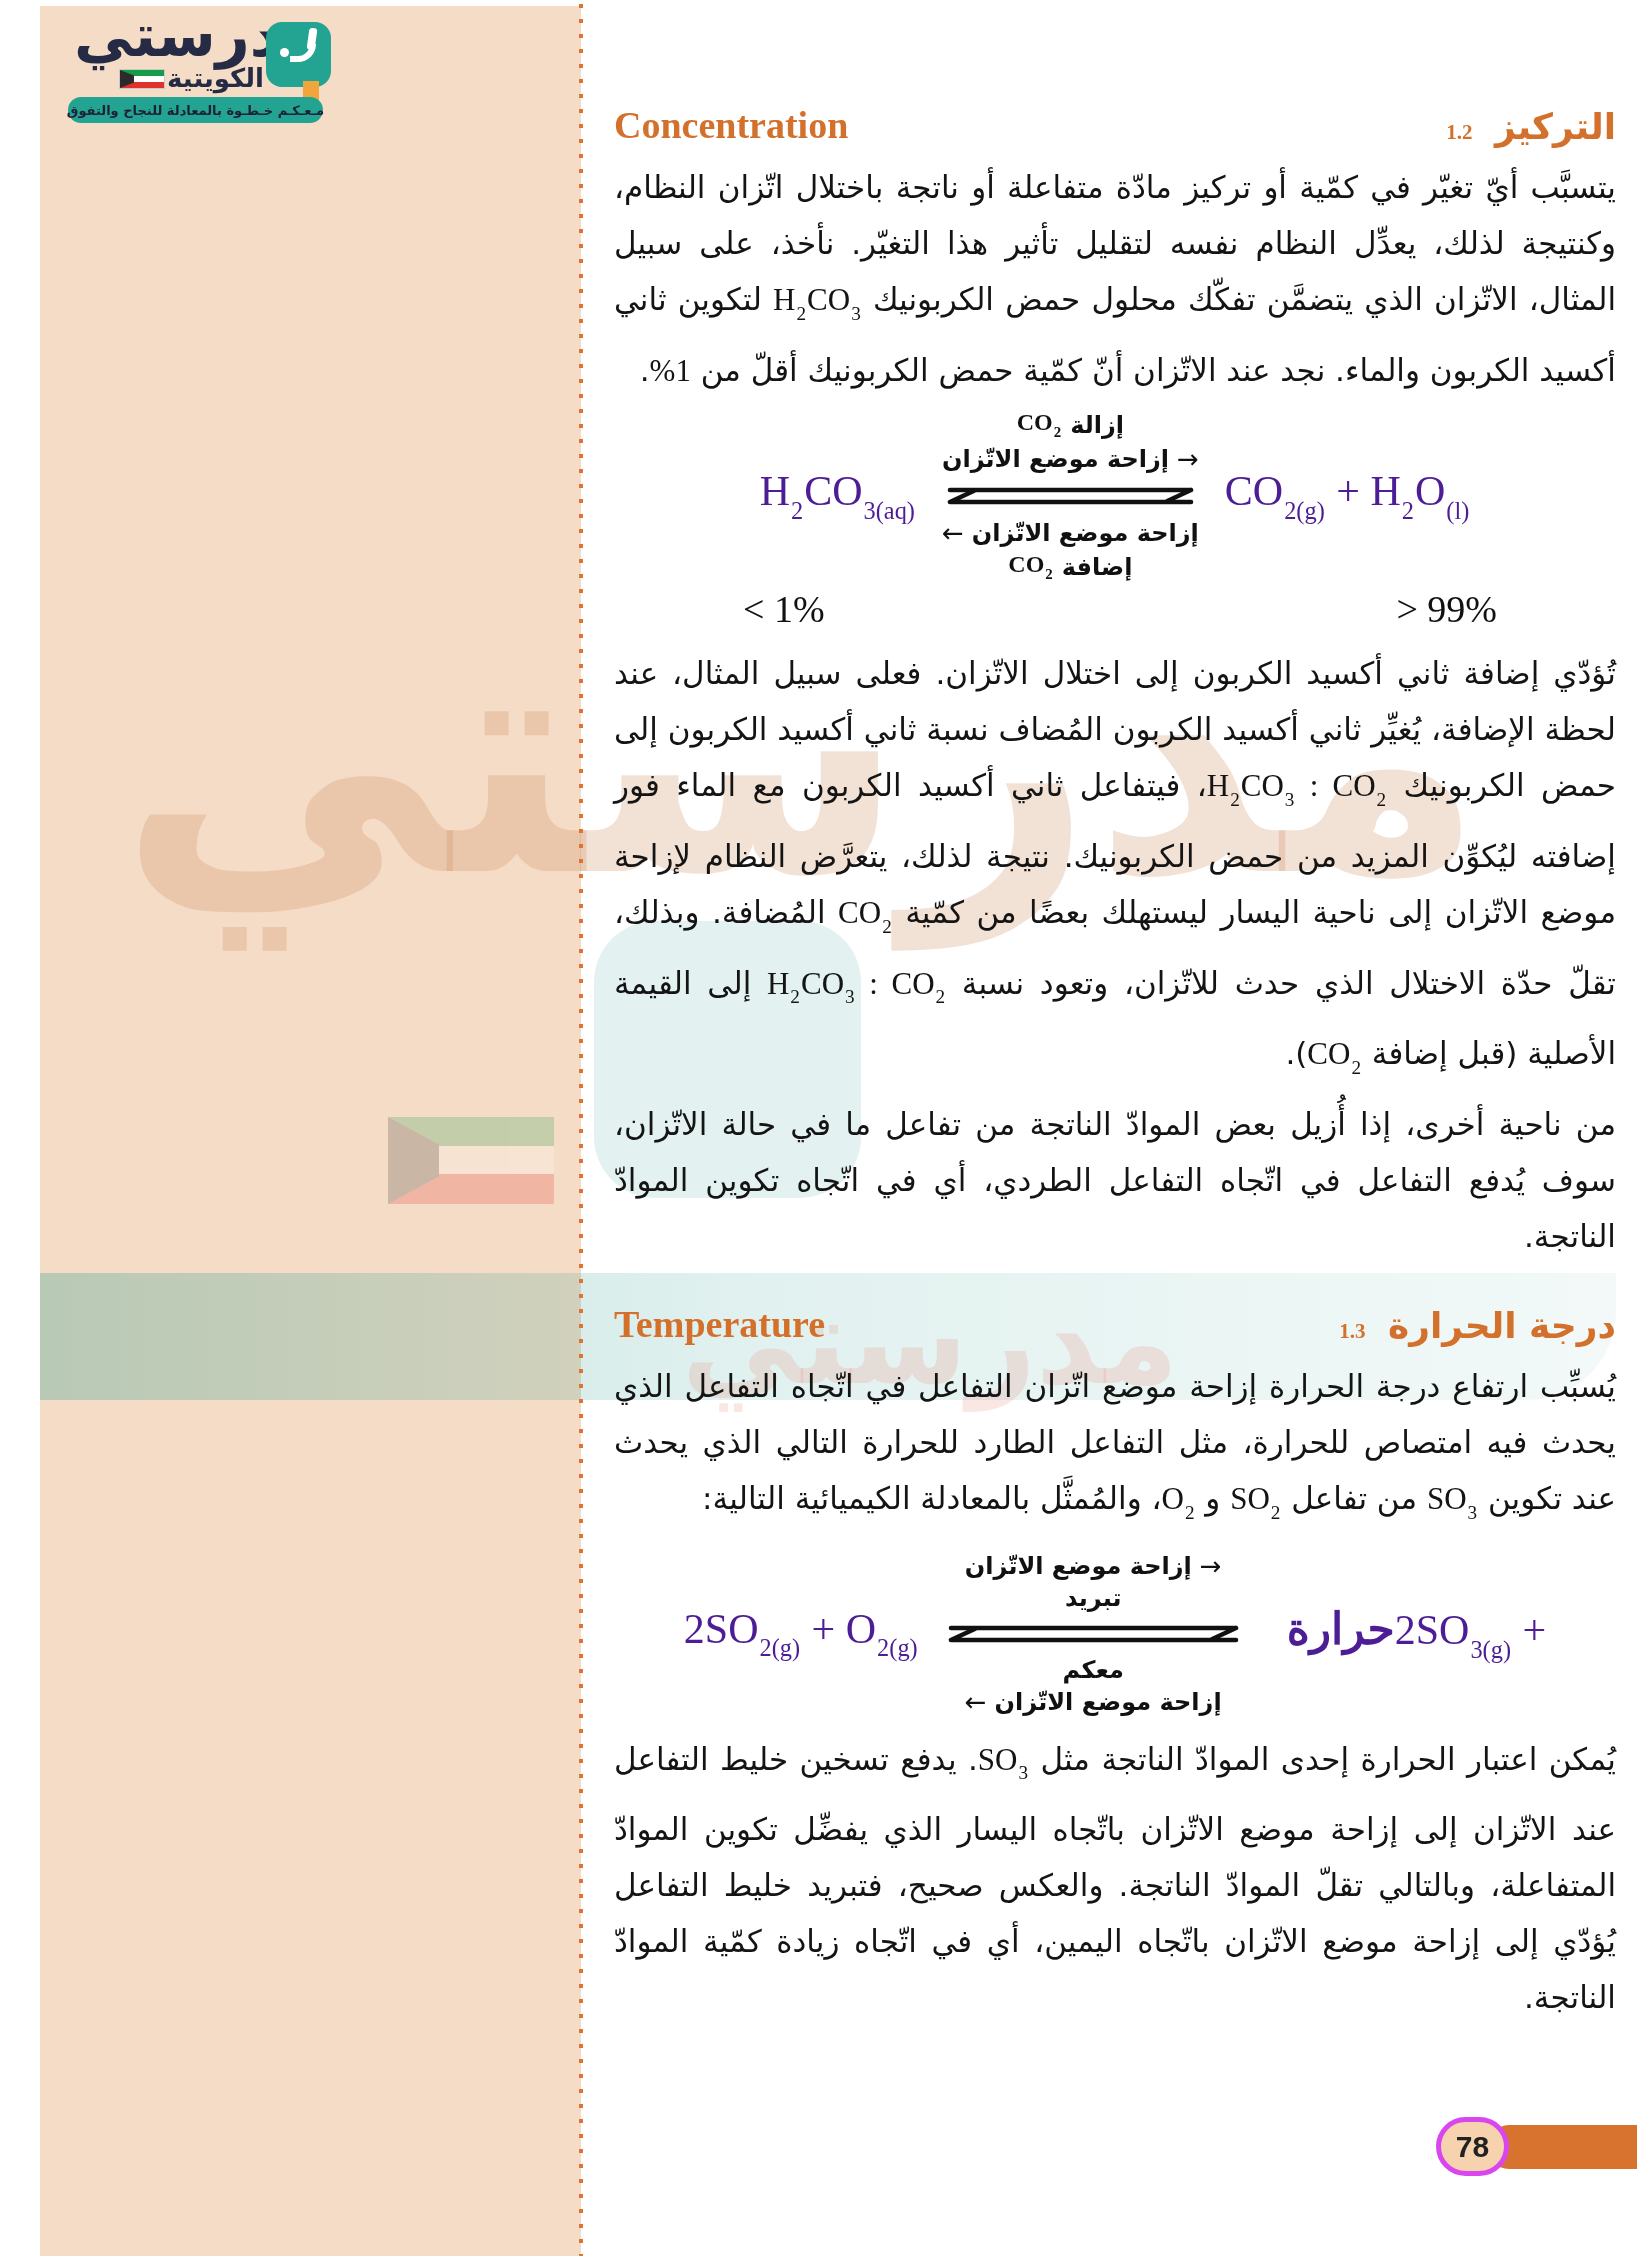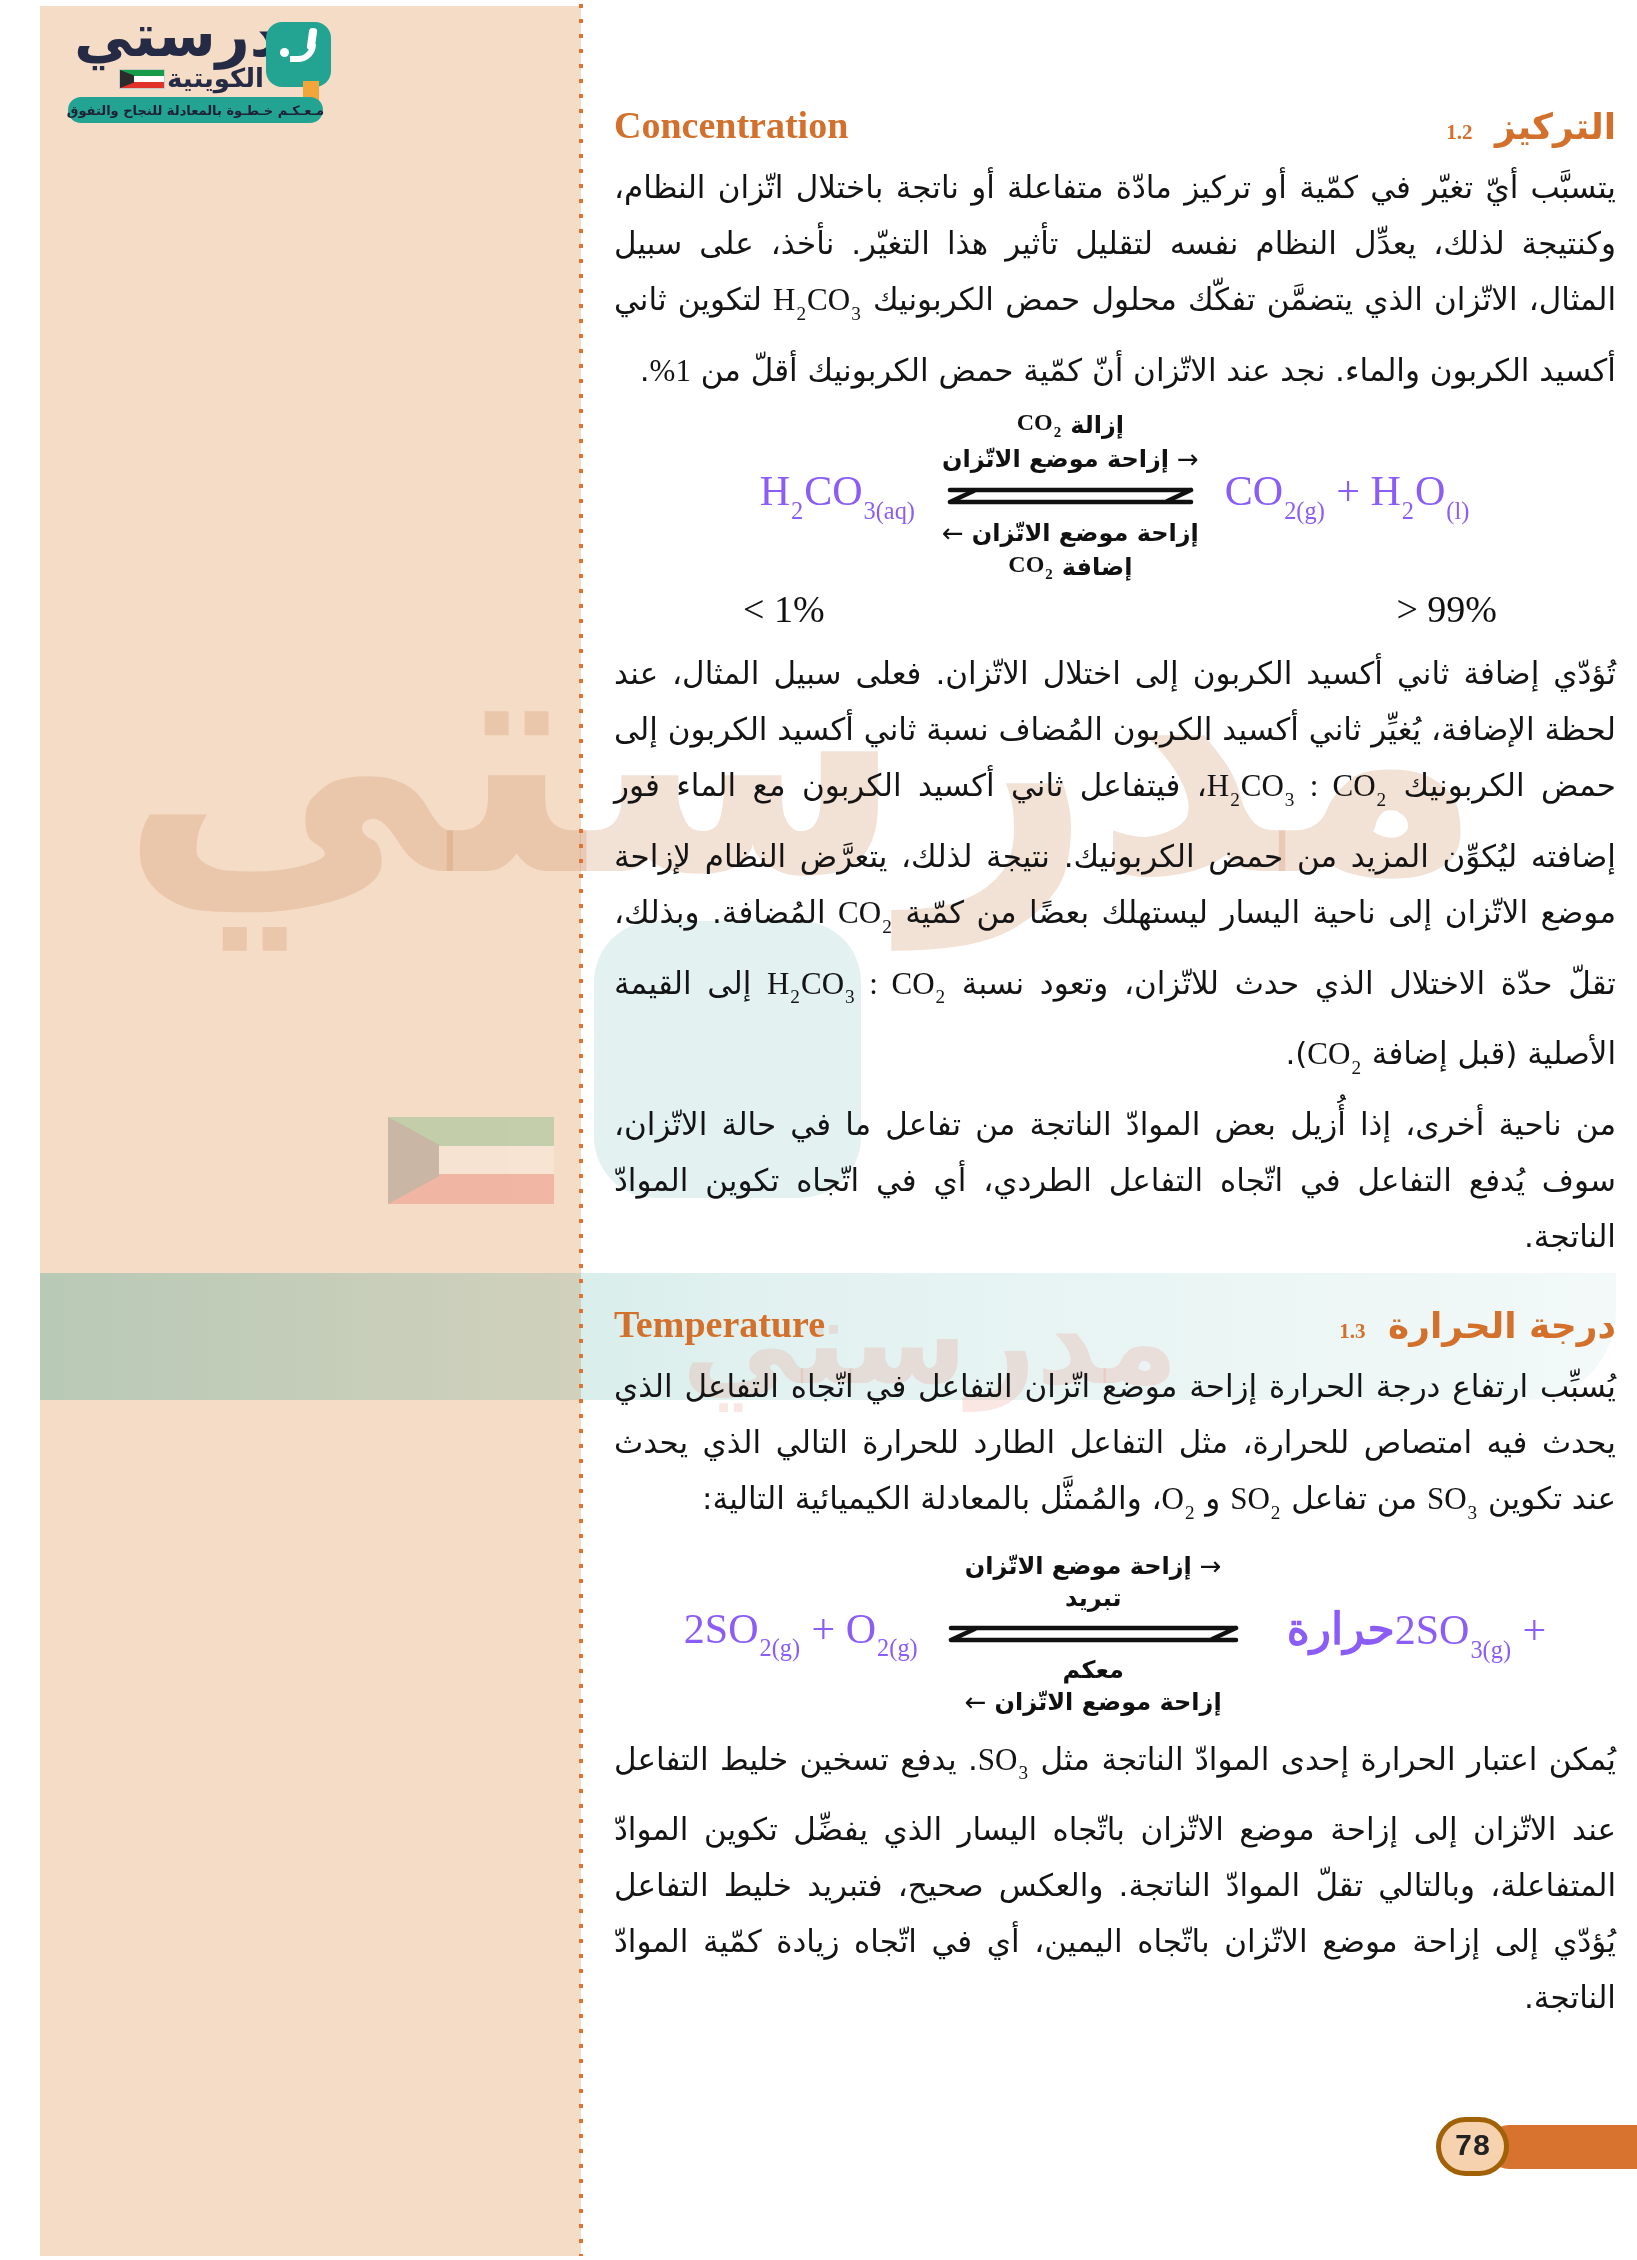--- a/index.html
+++ b/index.html
@@ -65,36 +65,36 @@
   .h-en { font-family:"Liberation Serif", serif; font-size:38px; color:#d3702c; font-weight:600; }
   .h-ar { font-size:36px; font-weight:800; color:#d3702c; direction:rtl; }
   .h-num { font-family:"Liberation Serif", serif; font-size:21px; font-weight:700; color:#d3702c;
     direction:ltr; unicode-bidi:embed; margin-right:10px; }
   .para { font-size:31px; line-height:56px; text-align:justify; }
   .chem { font-family:"Liberation Serif", serif; direction:ltr; unicode-bidi:embed; white-space:nowrap; }
   .chem sub { font-size:62%; vertical-align:-0.5em; margin:0 1px; }
   
   .eq { direction:ltr; margin:10px 0 14px 0; }
   .eq-main { display:flex; align-items:center; justify-content:center; gap:26px; direction:ltr; }
-  .eq-formula { font-family:"Liberation Serif", serif; font-size:42px; color:#8b5cf6; white-space:nowrap;text-align:right; }
+  .eq-formula { font-family:"Liberation Serif", serif; font-size:42px; color:#4c1d95; white-space:nowrap;text-align:right; }
   .eq-formula sub { font-size:58%; vertical-align:-0.55em; margin:0 1px; }
   .eq-mid { display:flex; flex-direction:column; align-items:center; gap:3px; }
   .eq-lbl { font-size:24px; font-weight:700; color:#111; display:flex; align-items:center; gap:8px; }
   .eq-lbl .arr { font-size:26px; font-weight:400; }
   .eq-arrows { display:block; margin:2px 0; }
   .eq-under { display:flex; justify-content:space-between; direction:ltr;
     padding:4px 119px 0 129px; font-family:"Liberation Serif", serif; font-size:38px; color:#111; }
   .eq-heat { font-size:44px; font-weight:700; margin-left:19px; }
   
   .footer-bar { position:absolute; left:1487px; right:0; top:2125px; height:44px;
     background:#d8732f; border-radius:22px 0 0 22px; }
   .page-badge { position:absolute; left:1436px; top:2117px; width:73px; height:59px;
-    background:#f7d2ae; border:5px solid #a16207; border-radius:30px;
+    background:#f7d2ae; border:5px solid #d946ef; border-radius:30px;
     display:flex; align-items:center; justify-content:center;
-    font-family:Liberation Mono, monospace; font-size:30px; font-weight:700; color:#222; }
+    font-family:Liberation Sans, sans-serif; font-size:30px; font-weight:700; color:#222; }
 </style>
 </head>
 <body>
 
 <div id="page">
 
   <div class="peach-strip"></div>
 
   <div class="wm wm-wordmark">مدرستي</div>
   <div class="wm wm-icon"></div>

